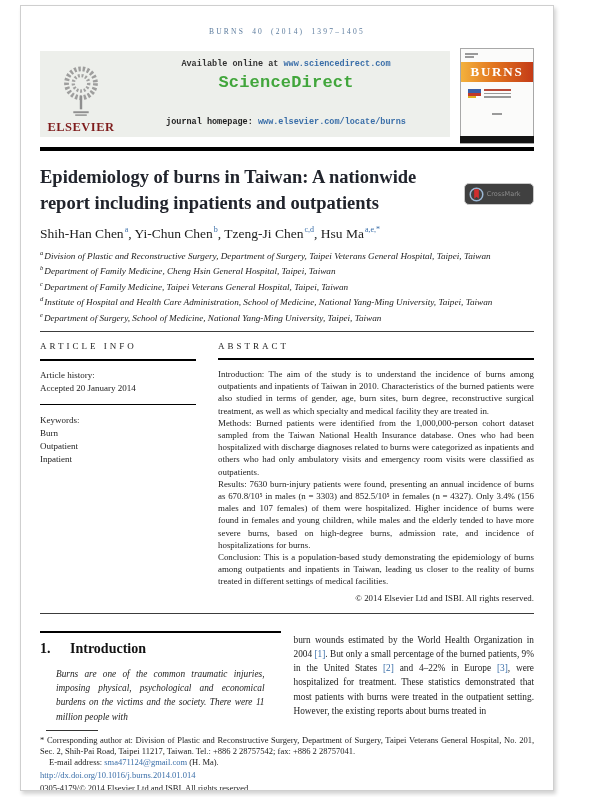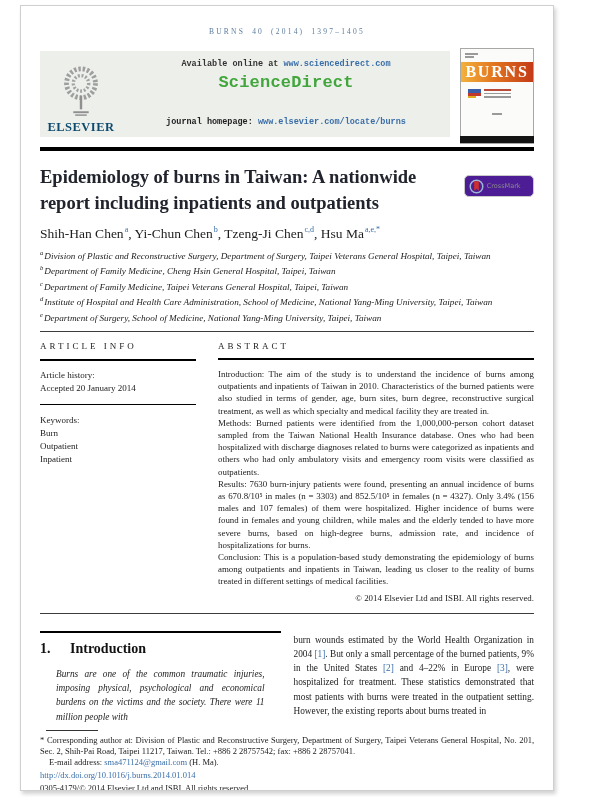--- a/index.html
+++ b/index.html
@@ -11,60 +11,60 @@
 
   
   .journal-ref{margin-top:21px;text-align:center;font-size:7.5px;letter-spacing:2.2px;
                color:#5b7b9d;word-spacing:3px;}
 
   
   .banner-row{display:flex;margin-top:15px;gap:10px;align-items:flex-start;}
   .banner{width:428px;height:86px;background:#edefeb;display:flex;box-sizing:border-box;}
   .logo-col{width:82px;display:flex;flex-direction:column;align-items:center;
             justify-content:flex-end;padding:5px 0 2px;}
-  .elsevier-word{color:#0c4a6e;font-size:12.5px;letter-spacing:.5px;font-weight:bold;
+  .elsevier-word{color:#7f1d1d;font-size:12.5px;letter-spacing:.5px;font-weight:bold;
                  font-family:"Liberation Serif",serif;margin-top:2px;}
   .center-col{flex:1;display:flex;flex-direction:column;align-items:center;
               font-family:Liberation Mono, monospace;}
   .avail{margin-top:8px;font-size:8.5px;font-weight:bold;color:#333;}
   .sd-logo{margin-top:4px;font-size:17px;font-weight:bold;color:#42a63c;letter-spacing:.2px;}
   .homepage{margin-top:auto;margin-bottom:10px;font-size:8.5px;font-weight:bold;color:#222;}
   .url{color:#3a6ea8;text-decoration:none;font-weight:bold;}
 
   
   .cover{width:72px;height:94px;border:1px solid #a8a8a8;background:#fbfbfa;
          position:relative;margin-top:-3px;flex-shrink:0;}
   .cover-topline{position:absolute;background:#9a9a9a;height:1.5px;}
   .cover-topline.l1{left:4px;top:4px;width:13px;}
   .cover-topline.l2{left:4px;top:7px;width:9px;}
   .cover-band{position:absolute;top:13px;left:0;right:0;height:20px;
               background:linear-gradient(90deg,#f3b13c,#e2761f 45%,#c43b17);
               display:flex;align-items:center;justify-content:center;}
-  .cover-band span{color:#fff;font-family:"Liberation Serif",serif;font-size:16px;
+  .cover-band span{color:#fff;font-family:"Liberation Serif",serif;font-size:13px;
                    letter-spacing:1.8px;font-weight:bold;}
   .cover-logo-row{position:absolute;top:40px;left:7px;display:flex;gap:3px;align-items:flex-start;}
   .flag{display:block;width:13px;}
   .flag i{display:block;}
   .flag .f1{width:13px;height:3.5px;background:#3a5fa8;}
   .flag .f2{width:13px;height:3px;background:#c0392b;}
   .flag .f3{width:8px;height:2px;background:#e0b020;}
   .cover-lines i{display:block;width:27px;height:1.5px;margin-bottom:2px;background:#b84a3a;}
   .cover-lines i:nth-child(2),.cover-lines i:nth-child(3){background:#999;}
   .cover-dash{position:absolute;top:64px;left:50%;transform:translateX(-50%);
               width:10px;height:1.5px;background:#9a9a9a;}
   .cover-bottom{position:absolute;bottom:0;left:-1px;right:-1px;height:7px;background:#141414;}
 
   .thick-rule{height:4px;background:#000;margin-top:3px;}
 
   
   .title-row{display:flex;margin-top:13px;justify-content:space-between;align-items:flex-start;}
   h1{width:450px;margin:0;font-size:18.5px;line-height:26px;font-weight:bold;color:#21242c;
      font-family:"Liberation Serif",serif;}
-  .crossmark{width:64px;height:20px;border:1px solid #c9c9c9;border-radius:5px;background:#4c1d95;
-             display:flex;align-items:center;gap:3px;padding:0 4px;margin-top:11px;cursor:pointer;}
+  .crossmark{width:64px;height:20px;border:1px solid #c9c9c9;border-radius:5px;background:#404040;
+             display:flex;align-items:center;gap:3px;padding:0 4px;margin-top:19px;cursor:pointer;}
   .crossmark span{font-size:6.5px;color:#8a8a8a;font-family:"DejaVu Sans",sans-serif;}
 
   
   .authors{margin-top:9px;font-size:13.5px;color:#1d1d1d;}
   .authors sup{font-size:8px;color:#3a6ea8;margin-left:1px;}
   .affils{margin-top:5px;max-width:492px;}
   .affil{font-size:9.2px;font-style:italic;line-height:12.6px;color:#222;}
   .affil sup{font-size:6.5px;margin-right:1px;}
 
   

